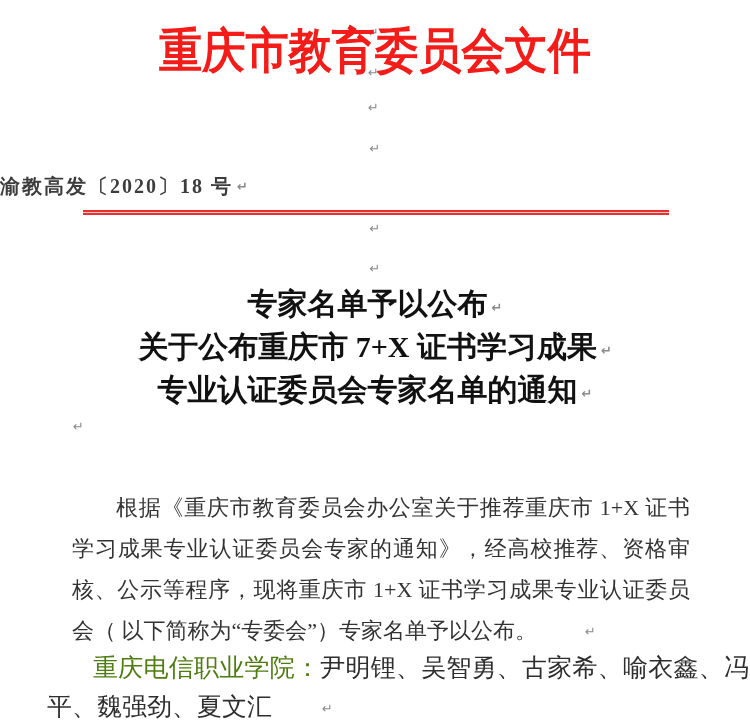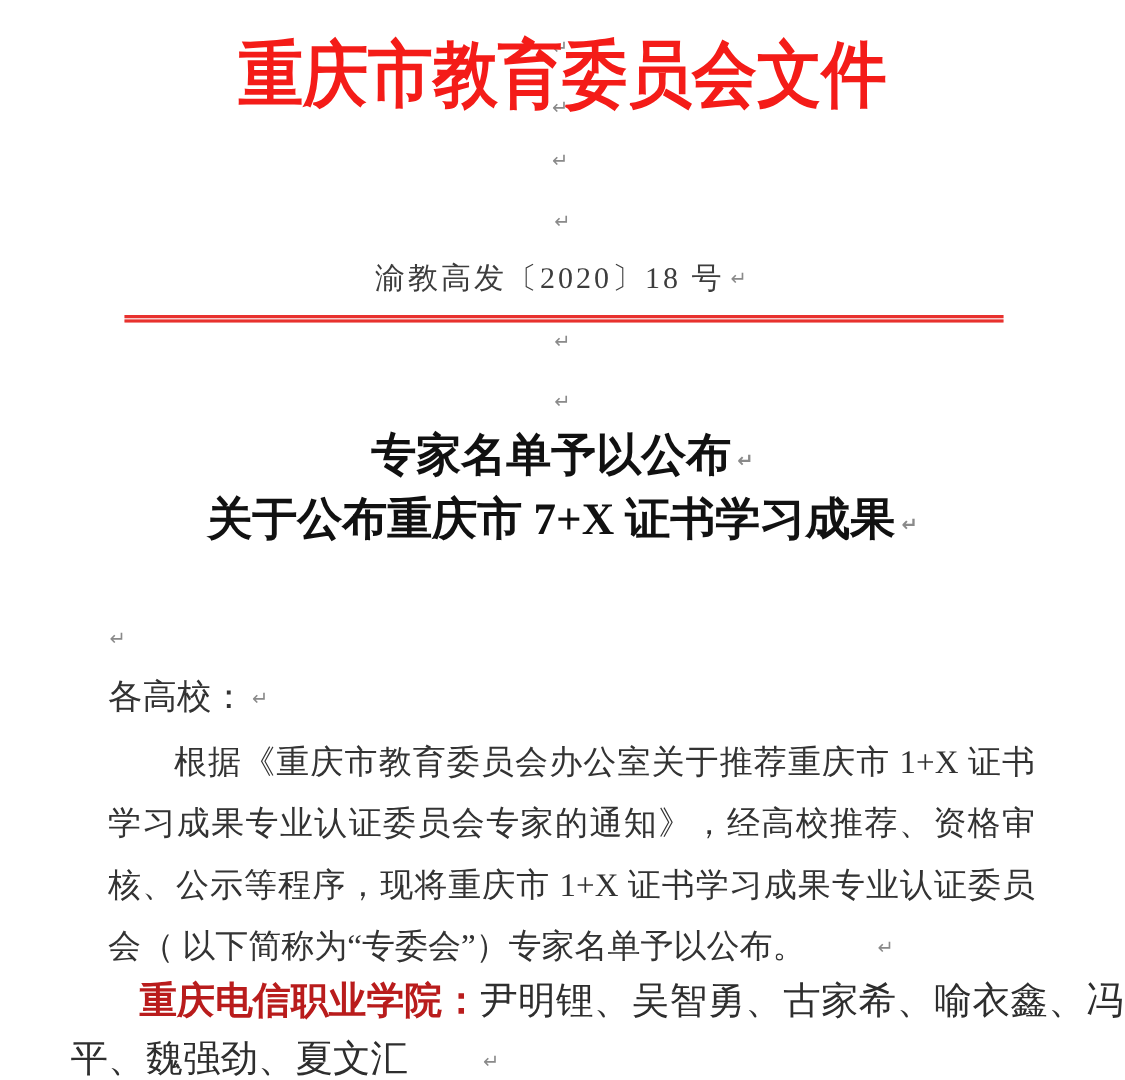--- a/index.html
+++ b/index.html
@@ -43,25 +43,25 @@
     display: inline-block;
     transform: scaleX(0.9);
     transform-origin: center;
   }
   .mark-h { left: 368px; z-index: 0; }
 
   
   .doc-number {
     position: absolute;
     top: 172px; left: 0; right: 0;
-    text-align: center;
     font-size: 20px;
     letter-spacing: 2px;
     color: #3d3d3d;
     line-height: 28px;
+    font-weight: bold;
   }
 
   
   .red-rule {
     position: absolute;
     top: 210px; left: 83px;
     width: 586px; height: 1px;
     background: #f7c9c8;
     border-top: 2px solid #e8312e;
     border-bottom: 2px solid #e8312e;
@@ -103,21 +103,21 @@
     position: absolute;
     top: 648px; left: 47px;
     width: 702px;
     margin: 0;
     font-size: 25px;
     color: #2e2e2e;
     line-height: 39px;
     text-align: justify;
     text-indent: 46px;
   }
-  .para2 .lead { font-weight: bold; color: #b91c1c; }
+  .para2 .lead { font-weight: normal; color: #4d7c0f; }
 </style>
 </head>
 <body>
 
 <div class="page">
 
   <span class="pilcrow abs mark-h" style="top:26px">↵</span>
   <span class="pilcrow abs mark-h" style="top:66px">↵</span>
   <span class="pilcrow abs mark-h" style="top:101px">↵</span>
 
@@ -128,23 +128,23 @@
   <div class="doc-number"><span>渝教高发〔2020〕18 号</span><span class="pilcrow inline">↵</span></div>
 
   <div class="red-rule"></div>
 
   <div class="pilcrow abs mark-center" style="top:222px"><span>↵</span></div>
   <div class="pilcrow abs mark-center" style="top:262px"><span>↵</span></div>
 
   <div class="doc-title">
     <div><span>专家名单予以公布</span><span class="pilcrow inline">↵</span></div>
     <div><span>关于公布重庆市 7+X 证书学习成果</span><span class="pilcrow inline">↵</span></div>
+    <div><span>专业认证委员会专家名单的通知</span><span class="pilcrow inline">↵</span></div>
   </div>
 
   <span class="pilcrow abs" style="top:420px; left:73px">↵</span>
 
-  <p class="salutation"><span>各高校：</span><span class="pilcrow inline">↵</span></p>
 
   <p class="para1"><span>根据《重庆市教育委员会办公室关于推荐重庆市 1+X 证书学习成果专业认证委员会专家的通知》，经高校推荐、资格审核、公示等程序，现将重庆市 1+X 证书学习成果专业认证委员会（ 以下简称为“专委会”）专家名单予以公布。</span><span class="pilcrow inline">↵</span></p>
 
   <p class="para2"><span class="lead">重庆电信职业学院：</span><span>尹明锂、吴智勇、古家希、喻衣鑫、冯平、魏强劲、夏文汇</span><span class="pilcrow inline">↵</span></p>
 
 </div>
 
 </body></html>

